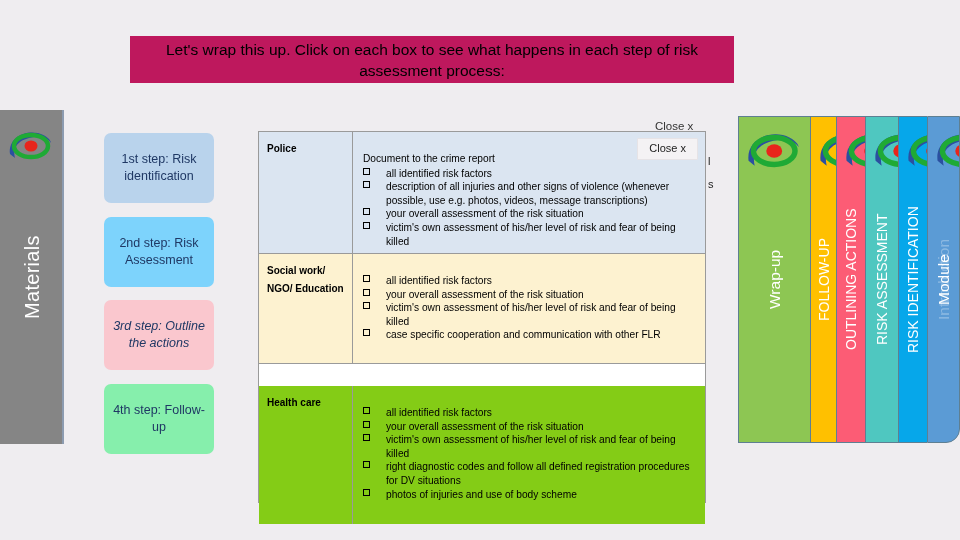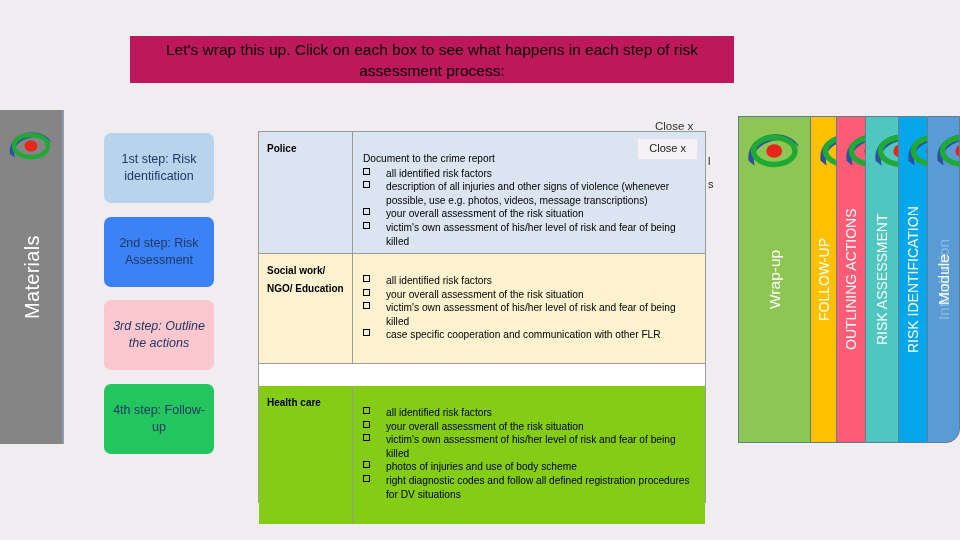--- a/index.html
+++ b/index.html
@@ -131,23 +131,23 @@
       <ellipse cx="25" cy="18" rx="17" ry="11" fill="none" stroke="#1faa35" stroke-width="4.5"></ellipse>
       <ellipse cx="25" cy="18" rx="6.5" ry="5.5" fill="#e8251b"></ellipse>
     </svg>
   </span>
   <div class="rail-label">Materials</div>
 </div>
 
 <div id="title-banner">Let's wrap this up. Click on each box to see what happens in each step of risk assessment process:</div>
 
 <div class="step-box" id="step-1" style="background: rgb(185, 211, 236);">1st step: Risk identification</div>
-<div class="step-box" id="step-2" style="background: #3b82f6;">2nd step: Risk Assessment</div>
+<div class="step-box" id="step-2" style="background: #7dd3fc;">2nd step: Risk Assessment</div>
 <div class="step-box" id="step-3" style="background: rgb(250, 199, 206); font-style: italic;">3rd step: Outline the actions</div>
-<div class="step-box" id="step-4" style="background: #22c55e;">4th step: Follow-up</div>
+<div class="step-box" id="step-4" style="background: #86efac;">4th step: Follow-up</div>
 
 <div id="ghost-close">Close x</div>
 <div class="ghost-frag" style="left:708px;top:155px;">l</div>
 <div class="ghost-frag" style="left:708px;top:178px;">s</div>
 
 <div id="content-table">
 
   <div class="trow" id="row-police" style="background: rgb(219, 229, 241);">
     <div class="tcell-label">Police</div>
     <div class="tcell-body">
@@ -209,25 +209,25 @@
         <li>
             <span class="box"></span>
             <span class="cont">your overall assessment of the risk situation</span>
           </li>
         <li>
             <span class="box"></span>
             <span class="cont">victim's own assessment of his/her level of risk and fear of being killed</span>
           </li>
         <li>
             <span class="box"></span>
+            <span class="cont">right diagnostic codes and follow all defined registration procedures for DV situations</span>
+          </li>
+        <li>
+            <span class="box"></span>
             <span class="cont">photos of injuries and use of body scheme</span>
-          </li>
-        <li>
-            <span class="box"></span>
-            <span class="cont">right diagnostic codes and follow all defined registration procedures for DV situations</span>
           </li>
       </ul>
     </div>
   </div>
 
 </div>
 
 <div id="tab-strip">
   <div class="vtab" style="background: rgb(141, 198, 83); width: 72px;">
     <span class="logo">

